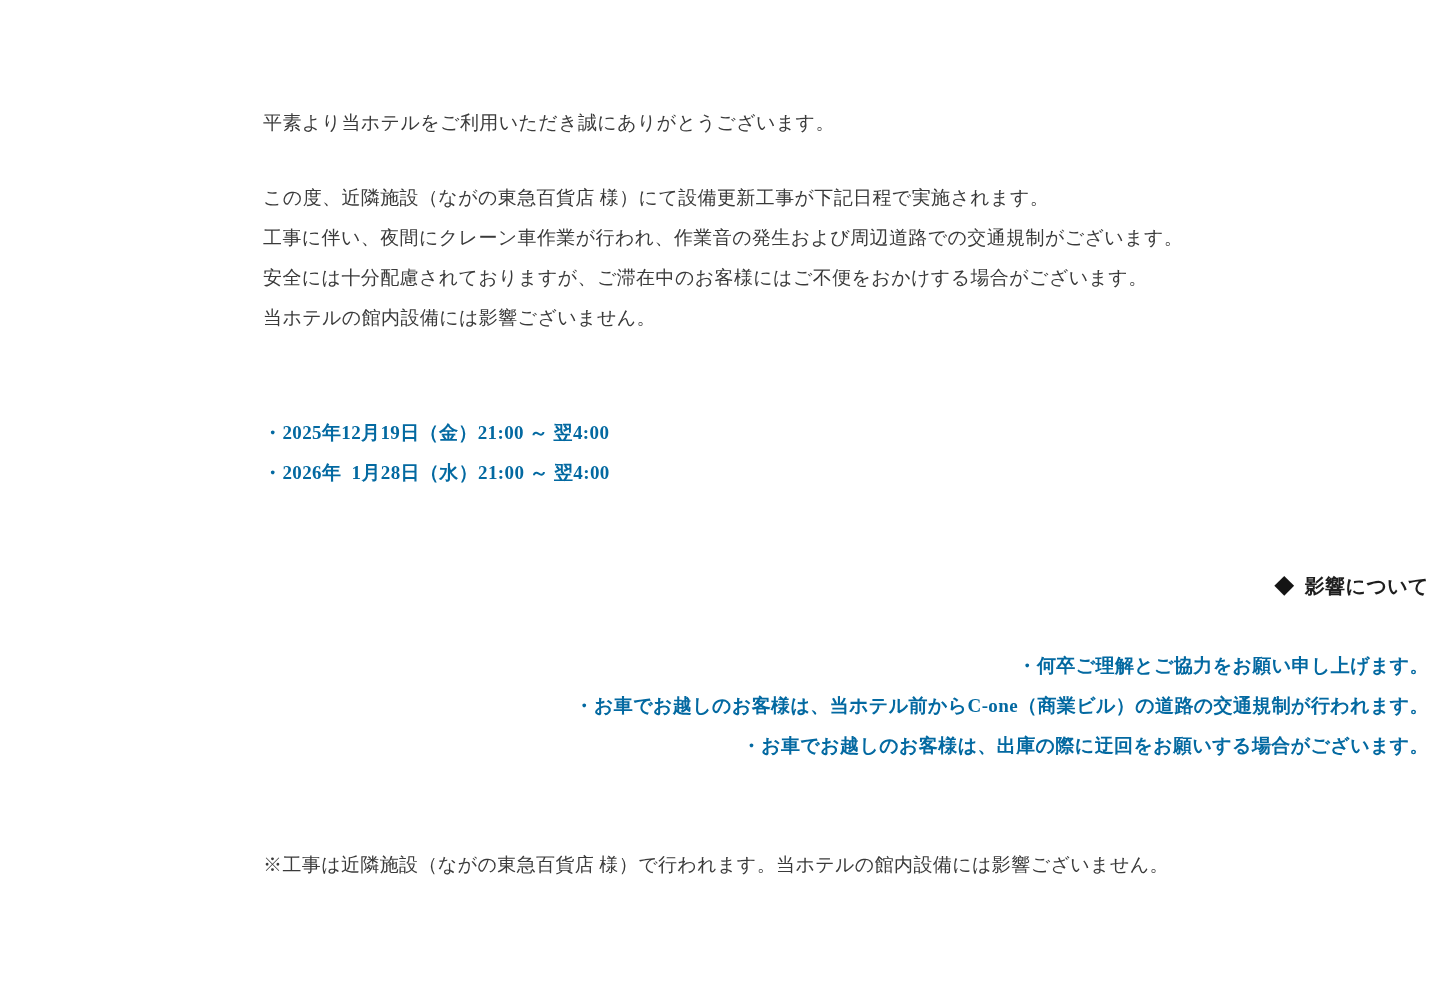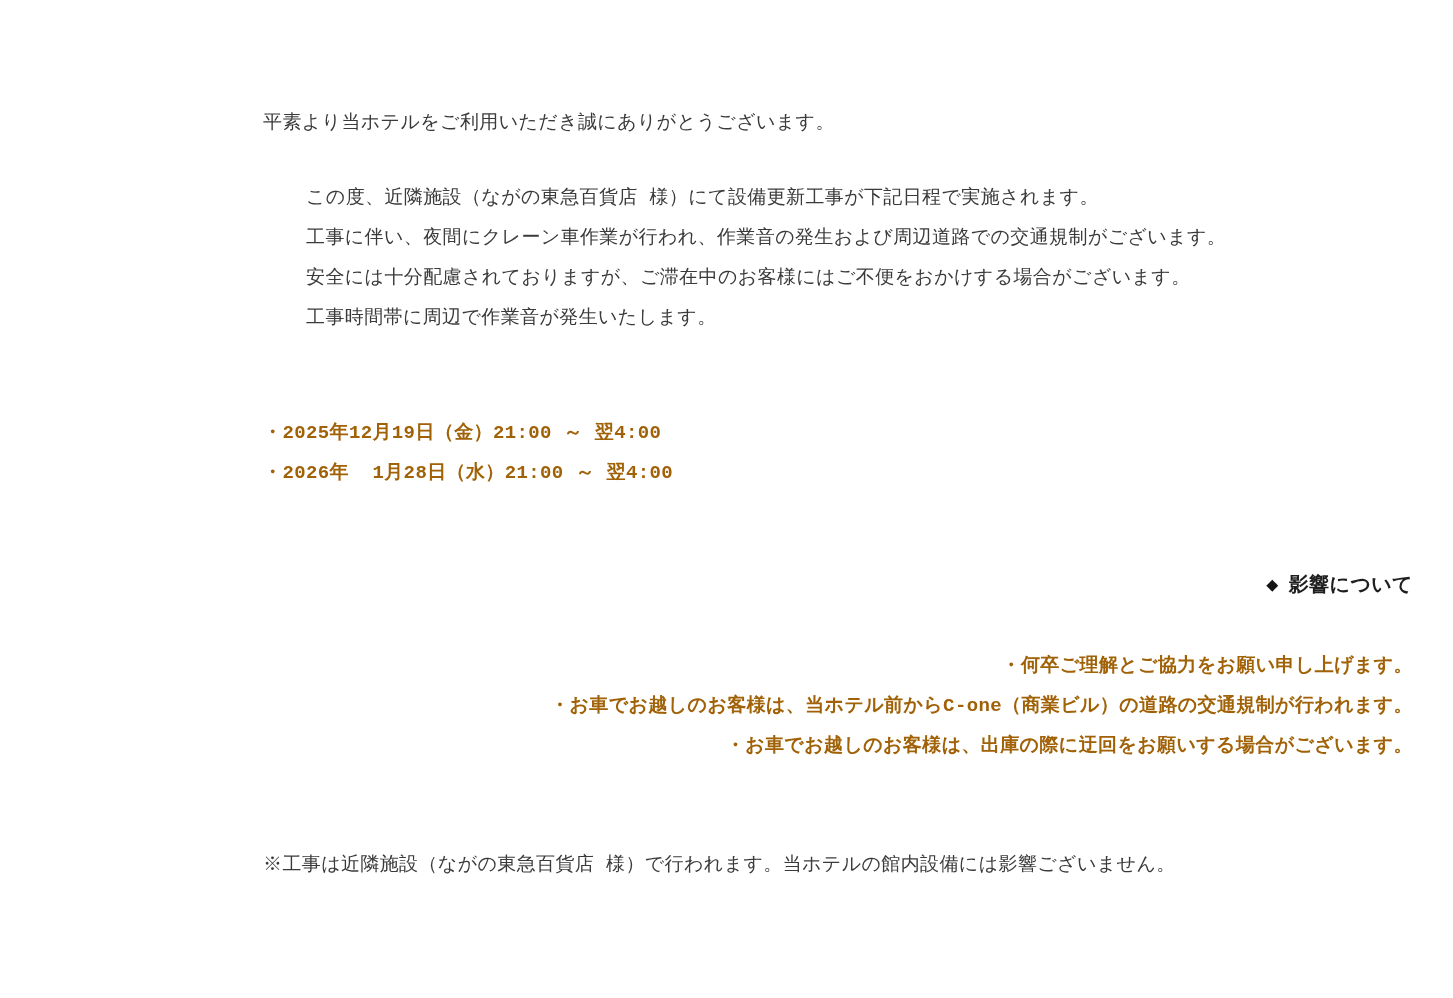--- a/index.html
+++ b/index.html
@@ -5,63 +5,63 @@
   html, body {
     margin: 0;
     padding: 0;
     background: #ffffff;
   }
   .doc {
     position: relative;
     width: 1453px;
     height: 998px;
     box-sizing: border-box;
-    padding: 103px 40px 0 263px;
+    padding: 103px 24px 0 263px;
     background: #ffffff;
-    font-family: Liberation Mono, monospace;
+    font-family: Liberation Serif, serif;
     color: #3a3a3a;
     overflow: hidden;
   }
   .line {
     margin: 0;
     font-size: 19px;
     line-height: 40px;
     white-space: pre-wrap;
     letter-spacing: 0.02em;
   }
   .bold {
     font-weight: bold;
-    color: #a16207;
+    color: #0369a1;
   }
   .section-heading {
     font-size: 20px;
     font-weight: bold;
     color: #1e1e1e;
   }
   .section-heading .diamond {
     color: #141414;
     margin-right: 10px;
   }
-  .intro-block      { margin-top: 35px; margin-left: 43px; }
+  .intro-block      { margin-top: 35px; }
   .schedule-block   { margin-top: 75px; }
   .impact-block     { margin-top: 33px; text-align: right; }
   .note-first       { margin-top: 79px; }
 </style>
 </head>
 <body>
 
 <div class="doc">
 
   <p class="line">平素より当ホテルをご利用いただき誠にありがとうございます。</p>
 
   <div class="intro-block">
     <p class="line">この度、近隣施設（ながの東急百貨店 様）にて設備更新工事が下記日程で実施されます。</p>
     <p class="line">工事に伴い、夜間にクレーン車作業が行われ、作業音の発生および周辺道路での交通規制がございます。</p>
     <p class="line">安全には十分配慮されておりますが、ご滞在中のお客様にはご不便をおかけする場合がございます。</p>
-    <p class="line">工事時間帯に周辺で作業音が発生いたします。</p>
+    <p class="line">当ホテルの館内設備には影響ございません。</p>
   </div>
 
   <div class="schedule-block">
     <p class="line bold">・2025年12月19日（金）21:00 ～ 翌4:00</p>
     <p class="line bold">・2026年  1月28日（水）21:00 ～ 翌4:00</p>
   </div>
 
   <div class="impact-block">
     <p class="line section-heading">
       <span class="diamond">◆</span><span>影響について</span>

